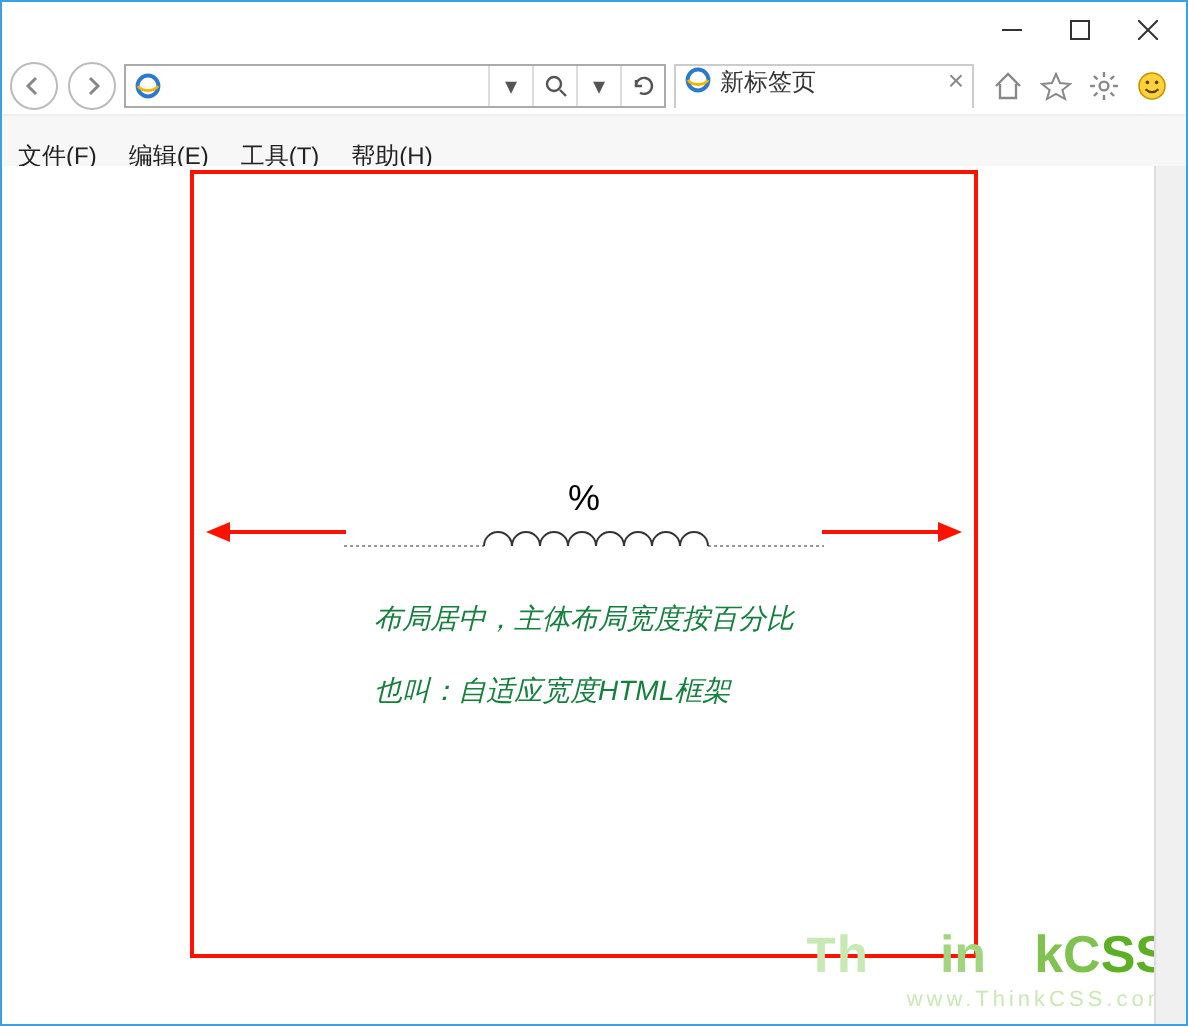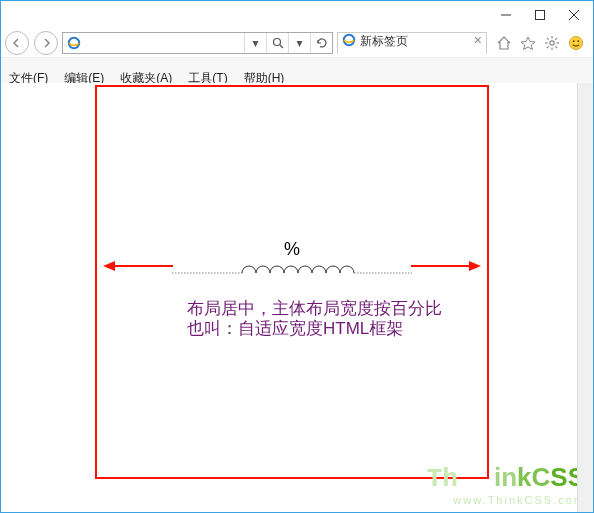--- a/index.html
+++ b/index.html
@@ -34,29 +34,29 @@
 .redbox { position: absolute; top: 2px; left: 94px; width: 394px; height: 394px; border: 2px solid #f10; }
 
 .percent { color: #000; font-size: 18px; position: absolute; top: 152px; left: 0; right: 0; text-align: center; }
 
 .spring-row { position: absolute; top: 174px; left: 0; right: 0; display: flex; justify-content: center; align-items: center; }
 .spring-row svg { display: block; }
 
 .arrow-left { position: absolute; top: 170px; left: 6px; }
 .arrow-right { position: absolute; top: 170px; right: 6px; }
 
-.desc { position: absolute; top: 212px; left: 90px; color: #701a75; font-size: 17px; line-height: 20px; }
-.desc div + div.gap { }
+.desc { position: absolute; top: 212px; left: 90px; color: #15803d; font-size: 14px; line-height: 20px; font-style: italic; }
+.desc div + div.gap { margin-top: 16px; }
 
 
 .watermark { position: absolute; right: 8px; bottom: 6px; text-align: right; }
 .wm-big { font-size: 26px; font-weight: bold; letter-spacing: 0; font-family: Arial, sans-serif; }
 .wm-big .g1 { color: #c8e8b4; font-family: Liberation Mono, monospace; }
 .wm-big .g2 { color: #a2d57f; margin-left: 36px; }
-.wm-big .g3 { color: #7fc24f; }
+.wm-big .g3 { color: #7fc24f; margin-left: 24px; }
 .wm-big .g4 { color: #5db025; }
 .wm-sub { font-size: 11px; letter-spacing: 2px; color: #c8e8b4; font-family: Arial, sans-serif; }
 
 
 .vscroll { position: absolute; right: 0; top: 82px; bottom: 0; width: 16px; background: #f0f0f0; border-left: 1px solid #ddd; }
 </style>
 </head>
 <body>
 
 <div class="titlebar">
@@ -162,21 +162,20 @@
           <circle cx="10.3" cy="6.2" r="0.9" fill="#5a3b00"></circle>
           <path d="M4.8 9.6 Q8 12.6 11.2 9.6" fill="none" stroke="#5a3b00" stroke-width="1.1"></path>
         </svg>
     </span>
   </div>
 </div>
 
 <div class="menubar">
   <span class="mitem">文件(F)</span>
   <span class="mitem">编辑(E)</span>
-  <span class="mitem">收藏夹(A)</span>
   <span class="mitem">工具(T)</span>
   <span class="mitem">帮助(H)</span>
 </div>
 
 <div class="viewport">
   <div class="redbox">
 
     <div class="percent">%</div>
 
     <div class="spring-row">

